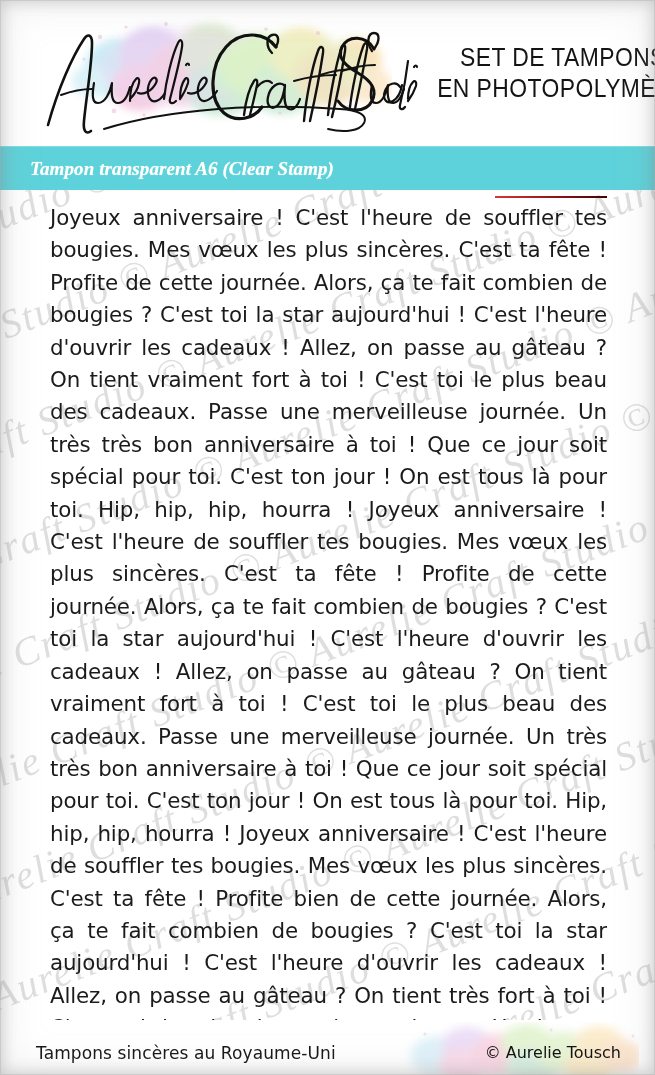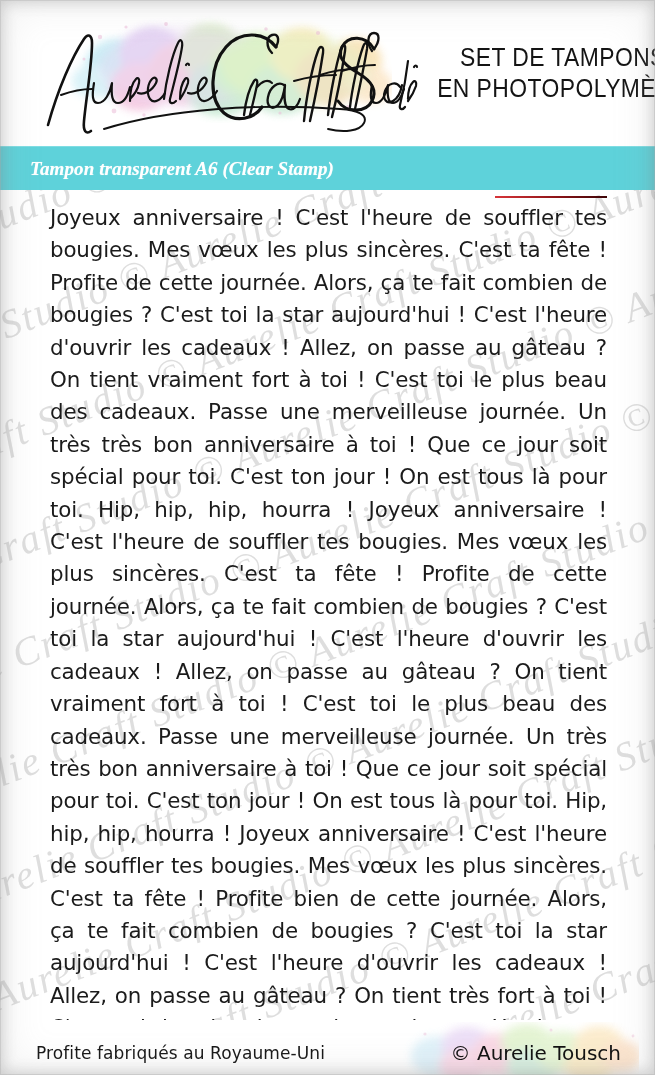--- a/index.html
+++ b/index.html
@@ -198,21 +198,21 @@
     right: -12px;
     top: 0px;
     width: 238px;
     height: 62px;
     opacity: 0.85;
   }
   .footer-right {
     position: relative;
     z-index: 3;
     font-family: "DejaVu Sans", sans-serif;
-    font-size: 20px;
+    font-size: 16px;
     color: #0f0f0f;
     white-space: nowrap;
     padding-right: 6px;
   }
 </style>
 </head>
 <body>
 
 <div class="page">
 
@@ -329,21 +329,21 @@
       <div class="wm-row">© Aurelie Craft Studio  © Aurelie Craft Studio  © Aurelie Craft Studio  </div>
       <div class="wm-row">© Aurelie Craft Studio  © Aurelie Craft Studio  © Aurelie Craft Studio  </div>
     </div>
 
     <div class="red-rule"></div>
 
     <div class="stamp-text">Joyeux anniversaire ! C'est l'heure de souffler tes bougies. Mes vœux les plus sincères. C'est ta fête ! Profite de cette journée. Alors, ça te fait combien de bougies ? C'est toi la star aujourd'hui ! C'est l'heure d'ouvrir les cadeaux ! Allez, on passe au gâteau ? On tient vraiment fort à toi ! C'est toi le plus beau des cadeaux. Passe une merveilleuse journée. Un très très bon anniversaire à toi ! Que ce jour soit spécial pour toi. C'est ton jour ! On est tous là pour toi. Hip, hip, hip, hourra ! Joyeux anniversaire ! C'est l'heure de souffler tes bougies. Mes vœux les plus sincères. C'est ta fête ! Profite de cette journée. Alors, ça te fait combien de bougies ? C'est toi la star aujourd'hui ! C'est l'heure d'ouvrir les cadeaux ! Allez, on passe au gâteau ? On tient vraiment fort à toi ! C'est toi le plus beau des cadeaux. Passe une merveilleuse journée. Un très très bon anniversaire à toi ! Que ce jour soit spécial pour toi. C'est ton jour ! On est tous là pour toi. Hip, hip, hip, hourra ! Joyeux anniversaire ! C'est l'heure de souffler tes bougies. Mes vœux les plus sincères. C'est ta fête ! Profite bien de cette journée. Alors, ça te fait combien de bougies ? C'est toi la star aujourd'hui ! C'est l'heure d'ouvrir les cadeaux ! Allez, on passe au gâteau ? On tient très fort à toi ! C'est toi le plus beau des cadeaux. Un joyeux anniversaire !</div>
   </div>
 
   <div class="footer">
-    <div class="footer-left">Profite fabriqués au Royaume-Uni</div>
+    <div class="footer-left">Tampons sincères au Royaume-Uni</div>
     <div class="footer-right-wrap">
       <svg class="footer-splash" viewBox="0 0 238 62">
         <defs>
           <filter id="fsp" x="-30%" y="-30%" width="160%" height="160%">
             <feGaussianBlur stdDeviation="5"></feGaussianBlur>
           </filter>
         </defs>
         <g filter="url(#fsp)" opacity="0.75">
           <ellipse cx="36" cy="34" rx="26" ry="20" fill="#cfeaf6"></ellipse>
           <ellipse cx="66" cy="24" rx="26" ry="19" fill="#e2cdf2"></ellipse>

